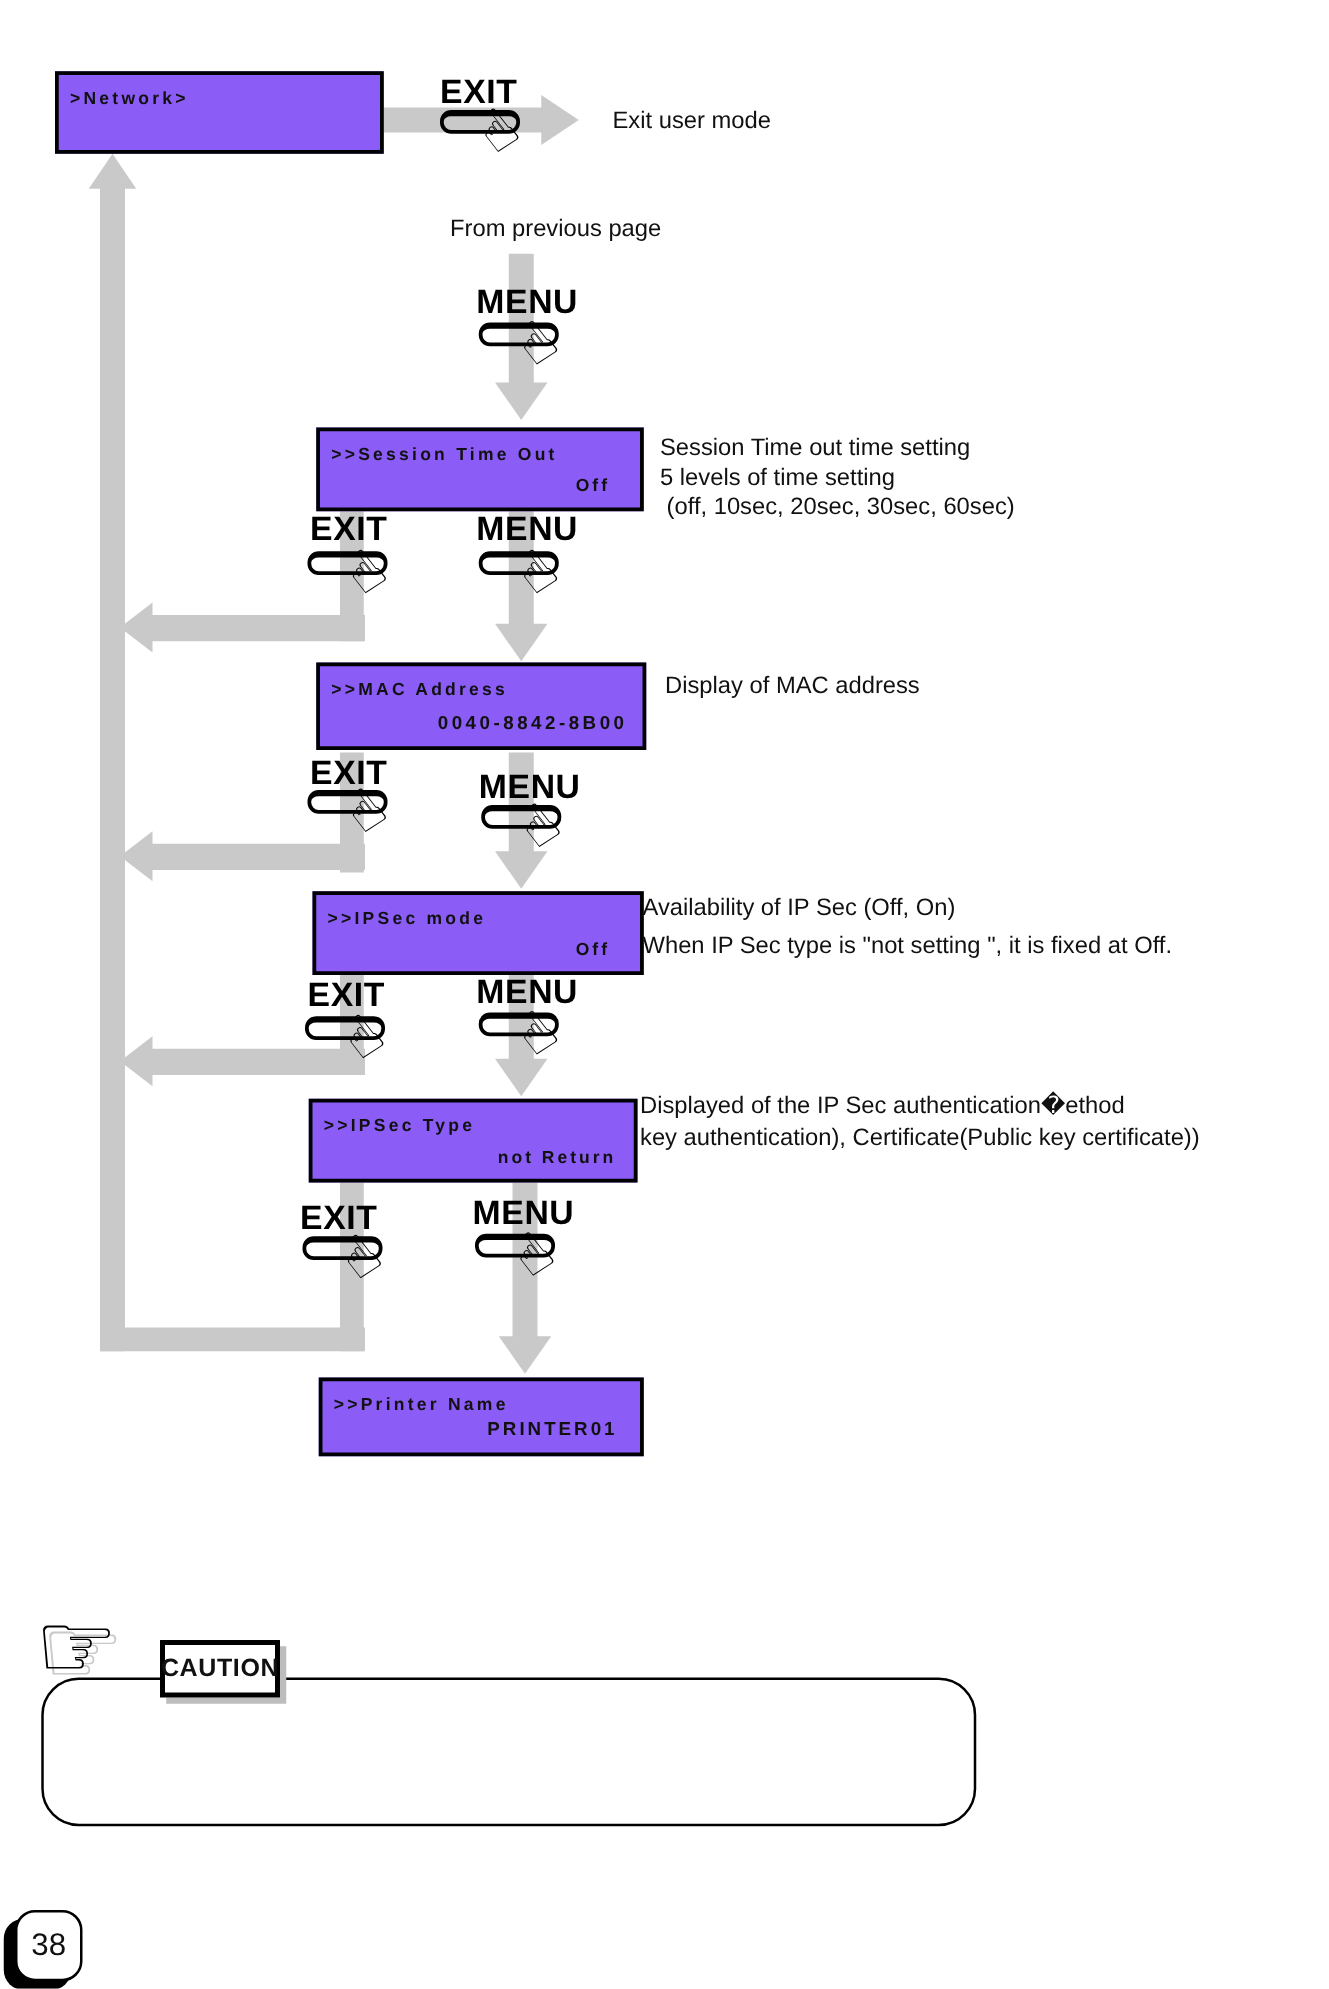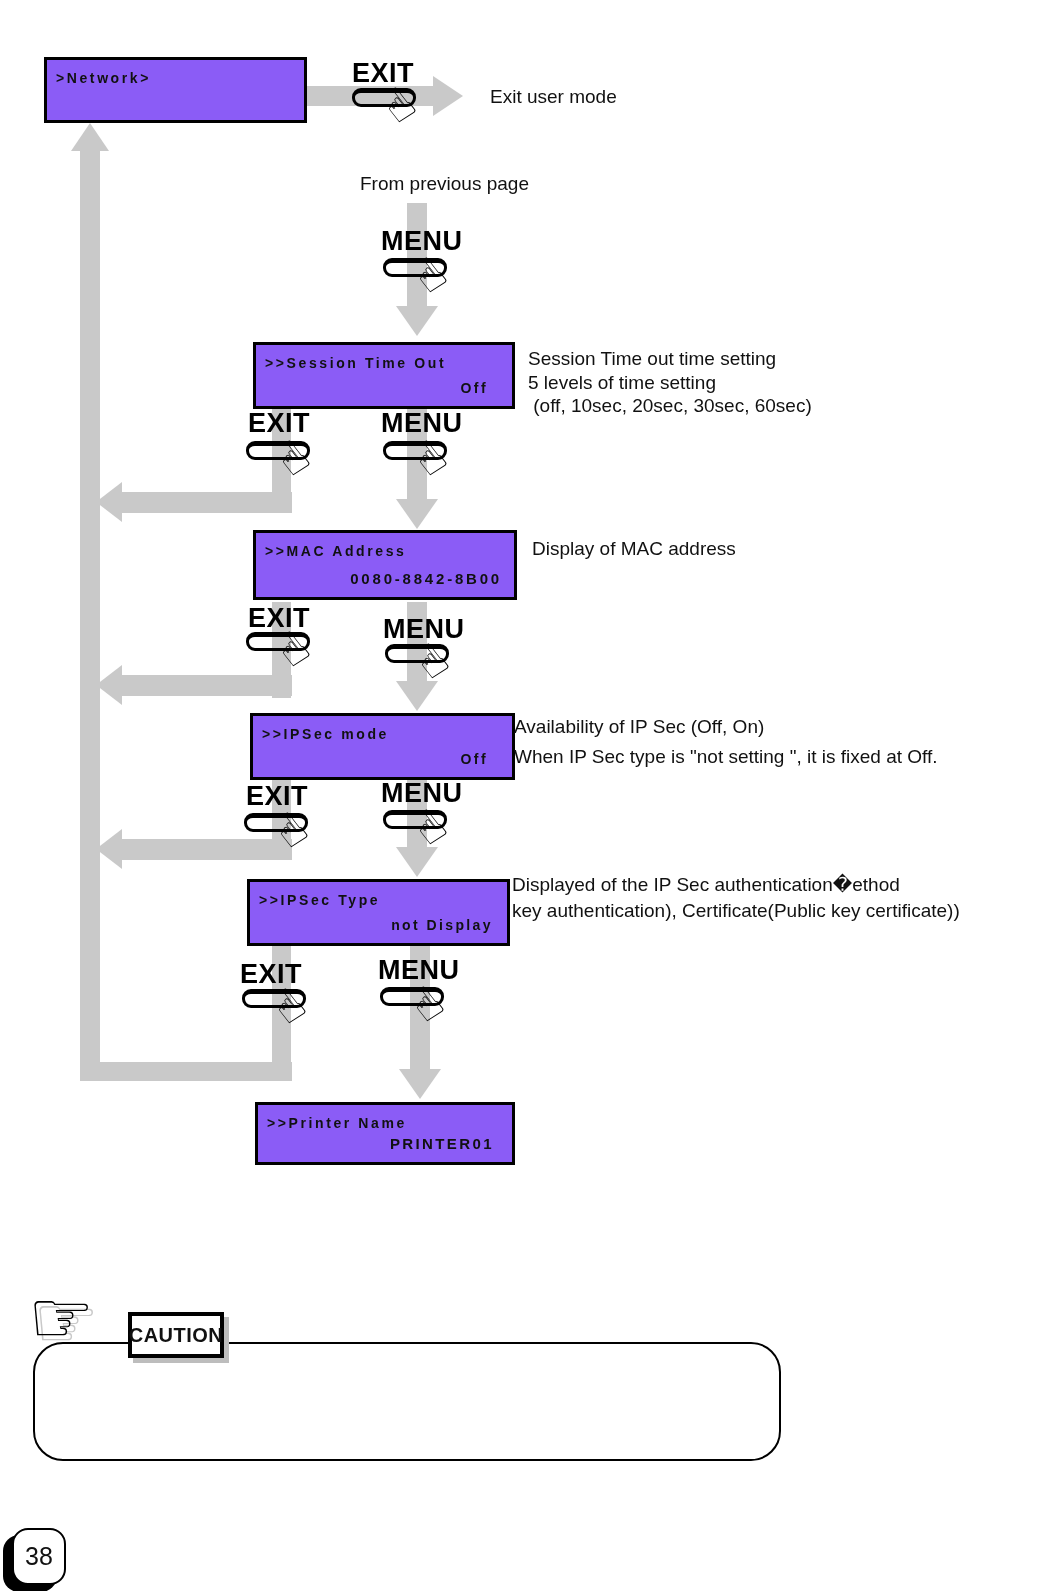--- a/index.html
+++ b/index.html
@@ -81,31 +81,31 @@
     <div class="lcd-title">&gt;Network&gt;</div>
   </div>
 
   <div class="lcd" style="left:253px;top:342px;width:256px;height:61px">
     <div class="lcd-title">&gt;&gt;Session Time Out</div>
     <div class="lcd-value">Off</div>
   </div>
 
   <div class="lcd" style="left:253px;top:530px;width:258px;height:64px">
     <div class="lcd-title">&gt;&gt;MAC Address</div>
-    <div class="lcd-value" style="right:12px;font-size:15px;letter-spacing:2.8px;">0080-8842-8B00</div>
+    <div class="lcd-value" style="right:12px;font-size:15px;letter-spacing:2.8px;">0040-8842-8B00</div>
   </div>
 
   <div class="lcd" style="left:250px;top:713px;width:259px;height:61px">
     <div class="lcd-title">&gt;&gt;IPSec mode</div>
     <div class="lcd-value">Off</div>
   </div>
 
   <div class="lcd" style="left:247px;top:879px;width:257px;height:61px">
     <div class="lcd-title">&gt;&gt;IPSec Type</div>
-    <div class="lcd-value" style="right:14px;">not Display</div>
+    <div class="lcd-value" style="right:14px;">not Return</div>
   </div>
 
   <div class="lcd" style="left:255px;top:1102px;width:254px;height:57px">
     <div class="lcd-title">&gt;&gt;Printer Name</div>
     <div class="lcd-value" style="right:18px;font-size:15px;text-align:center;">PRINTER01</div>
   </div>
 
   <div class="btnlabel" style="left:352px;top:60px">EXIT</div>
   <div class="pill" style="left:352px;top:88px"></div>
   <span class="hand" style="left:378px;top:88px">☝</span>

